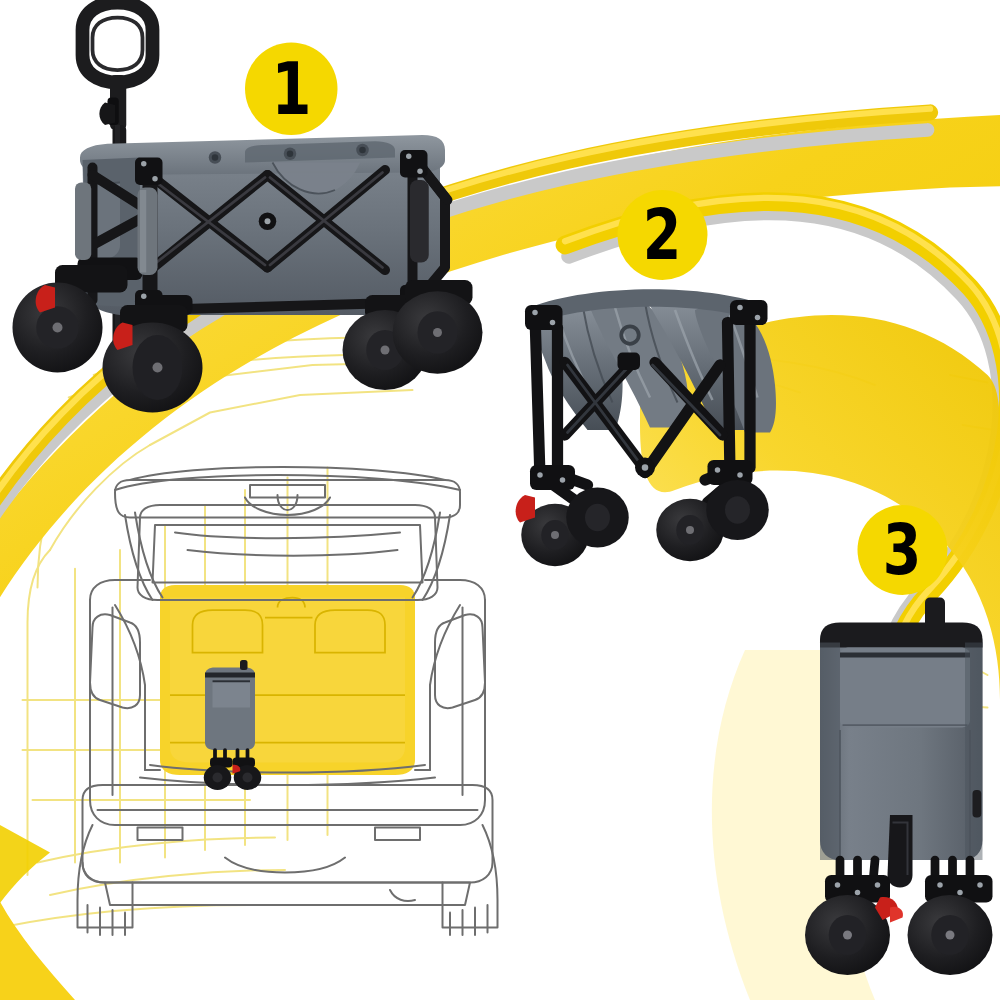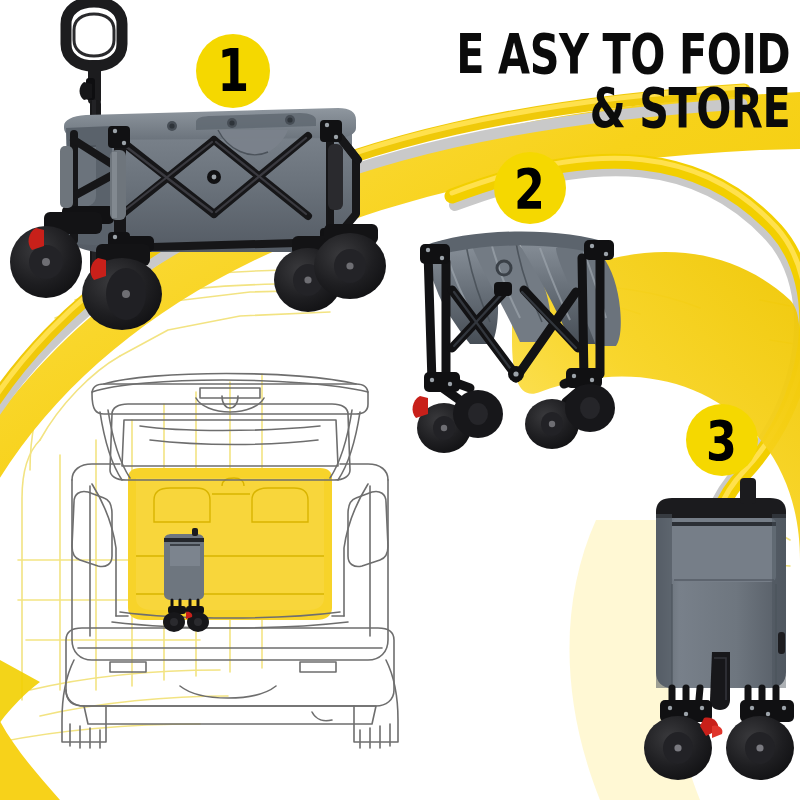--- a/index.html
+++ b/index.html
@@ -525,24 +525,20 @@
       <rect x="168" y="606" width="18" height="8" rx="3" fill="#111113"></rect>
       <rect x="186" y="606" width="18" height="8" rx="3" fill="#111113"></rect>
       <ellipse cx="174" cy="622" rx="11" ry="10" fill="#17171A"></ellipse>
       <ellipse cx="174" cy="622" rx="4" ry="4" fill="#2A2A2E"></ellipse>
       <ellipse cx="198" cy="622" rx="11" ry="10" fill="#17171A"></ellipse>
       <ellipse cx="198" cy="622" rx="4" ry="4" fill="#2A2A2E"></ellipse>
       <path d="M186 612 C190 611 193 614 192 617 L186 619 Z" fill="#C8201A"></path>
     </g>
   </svg>
 
-  <div id="headline">
-    <span class="ln ln1">E ASY TO FOID</span>
-    <span class="ln ln2">&amp; STORE</span>
-  </div>
 
   <div class="badge" id="badge-1">
     <span>1</span>
   </div>
   <div class="badge" id="badge-2">
     <span>2</span>
   </div>
   <div class="badge" id="badge-3">
     <span>3</span>
   </div>

